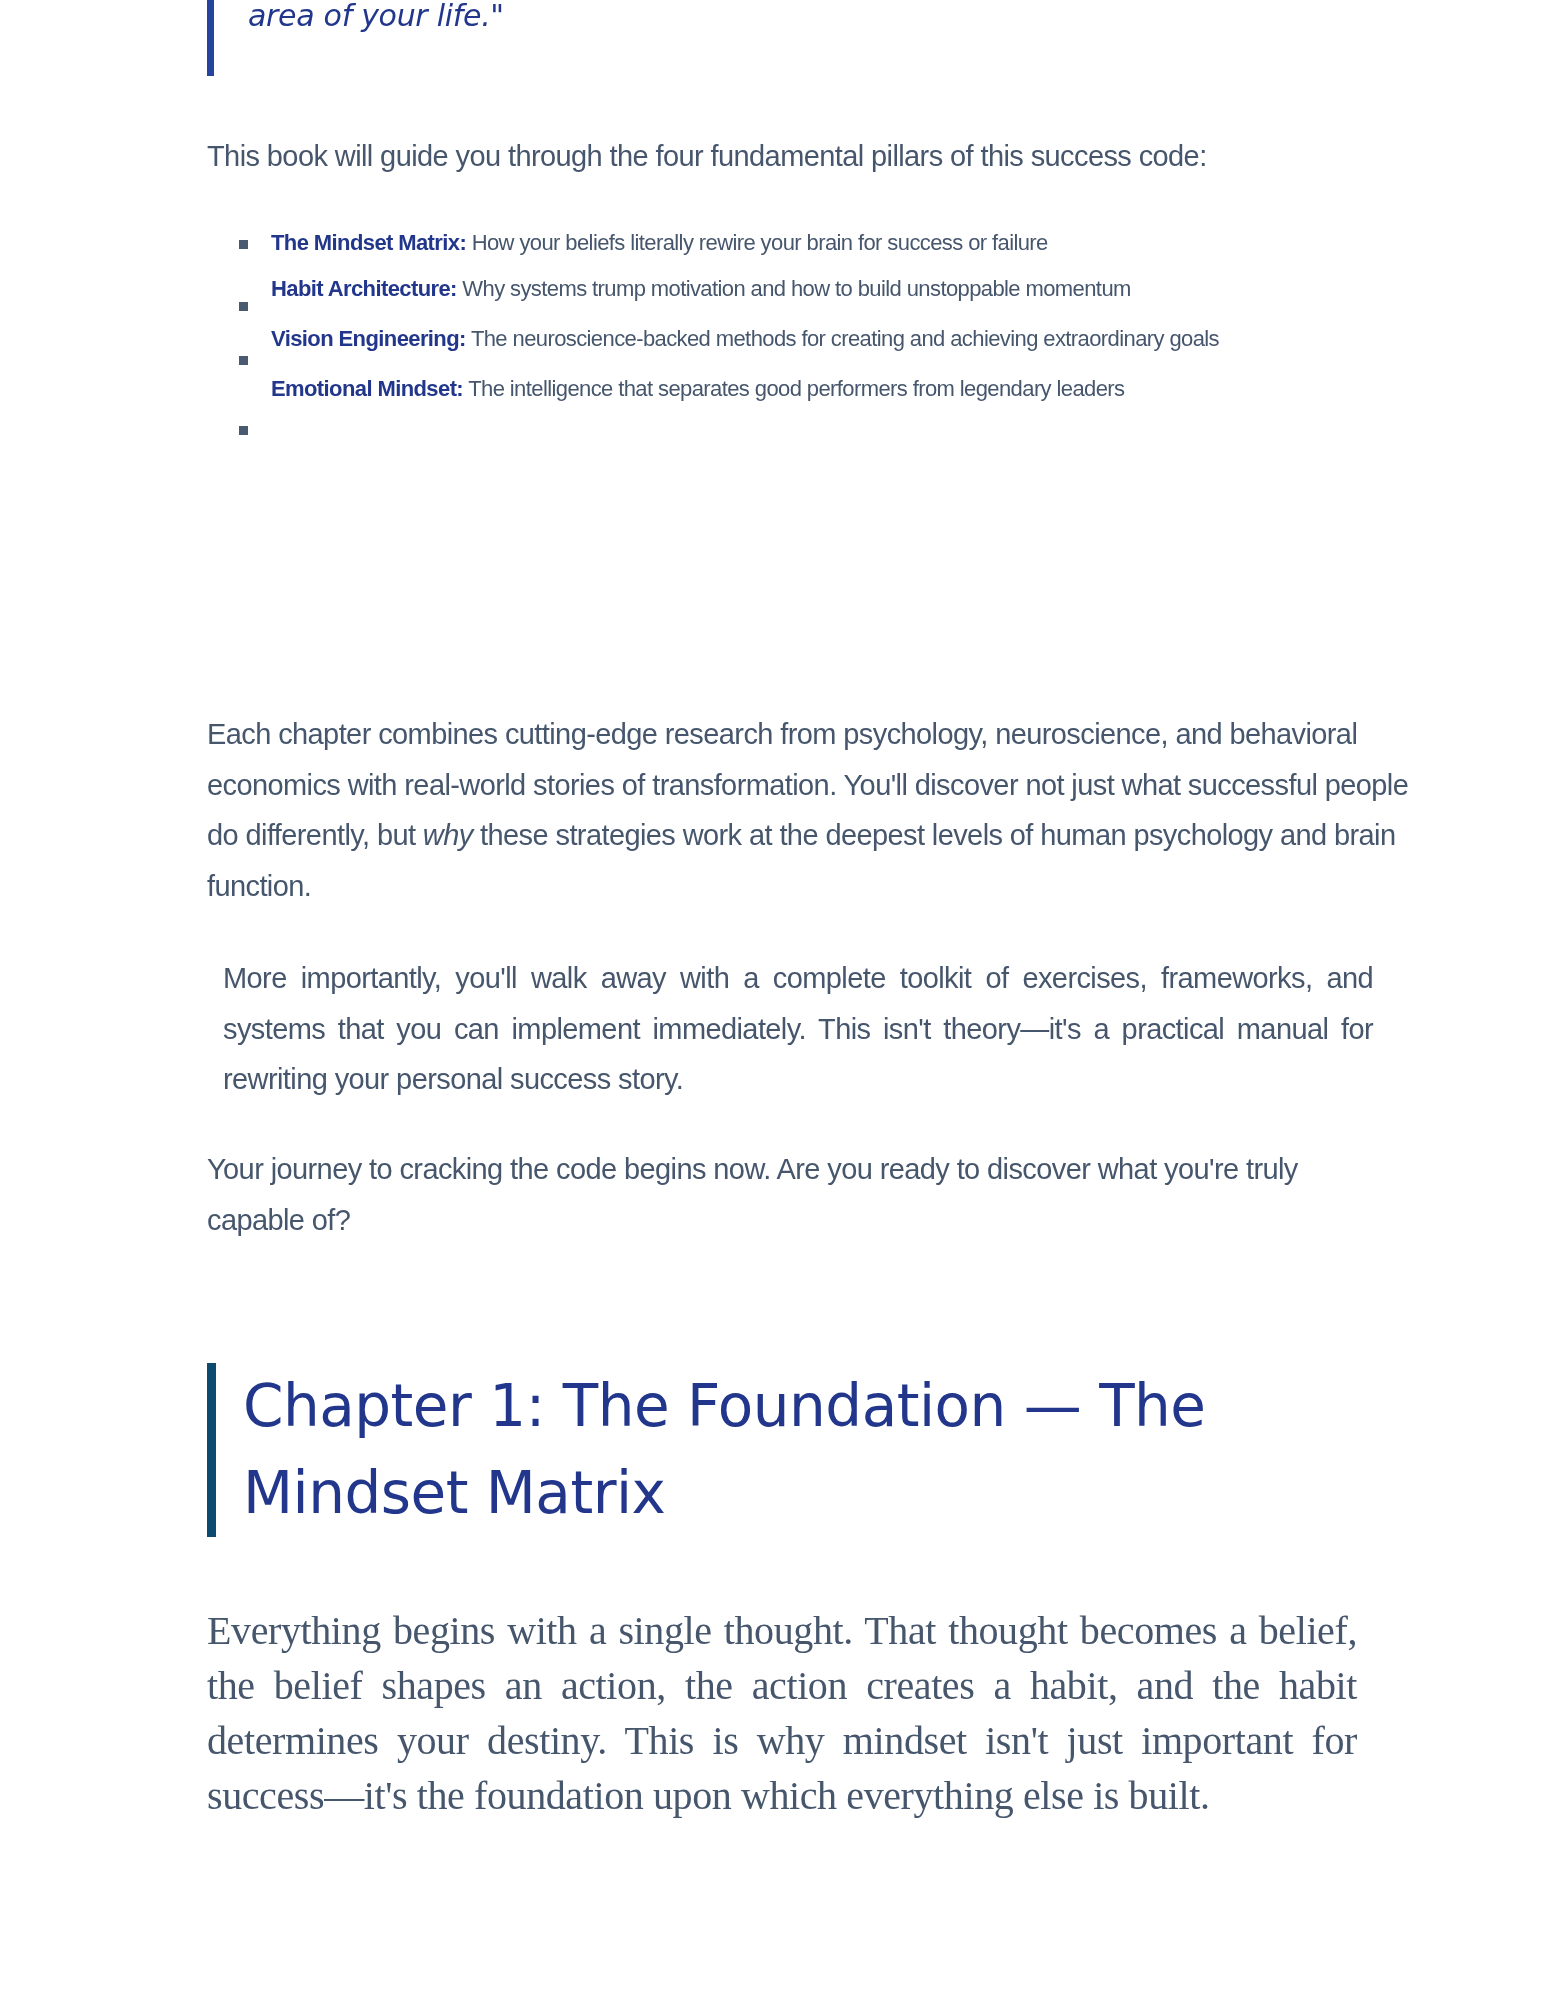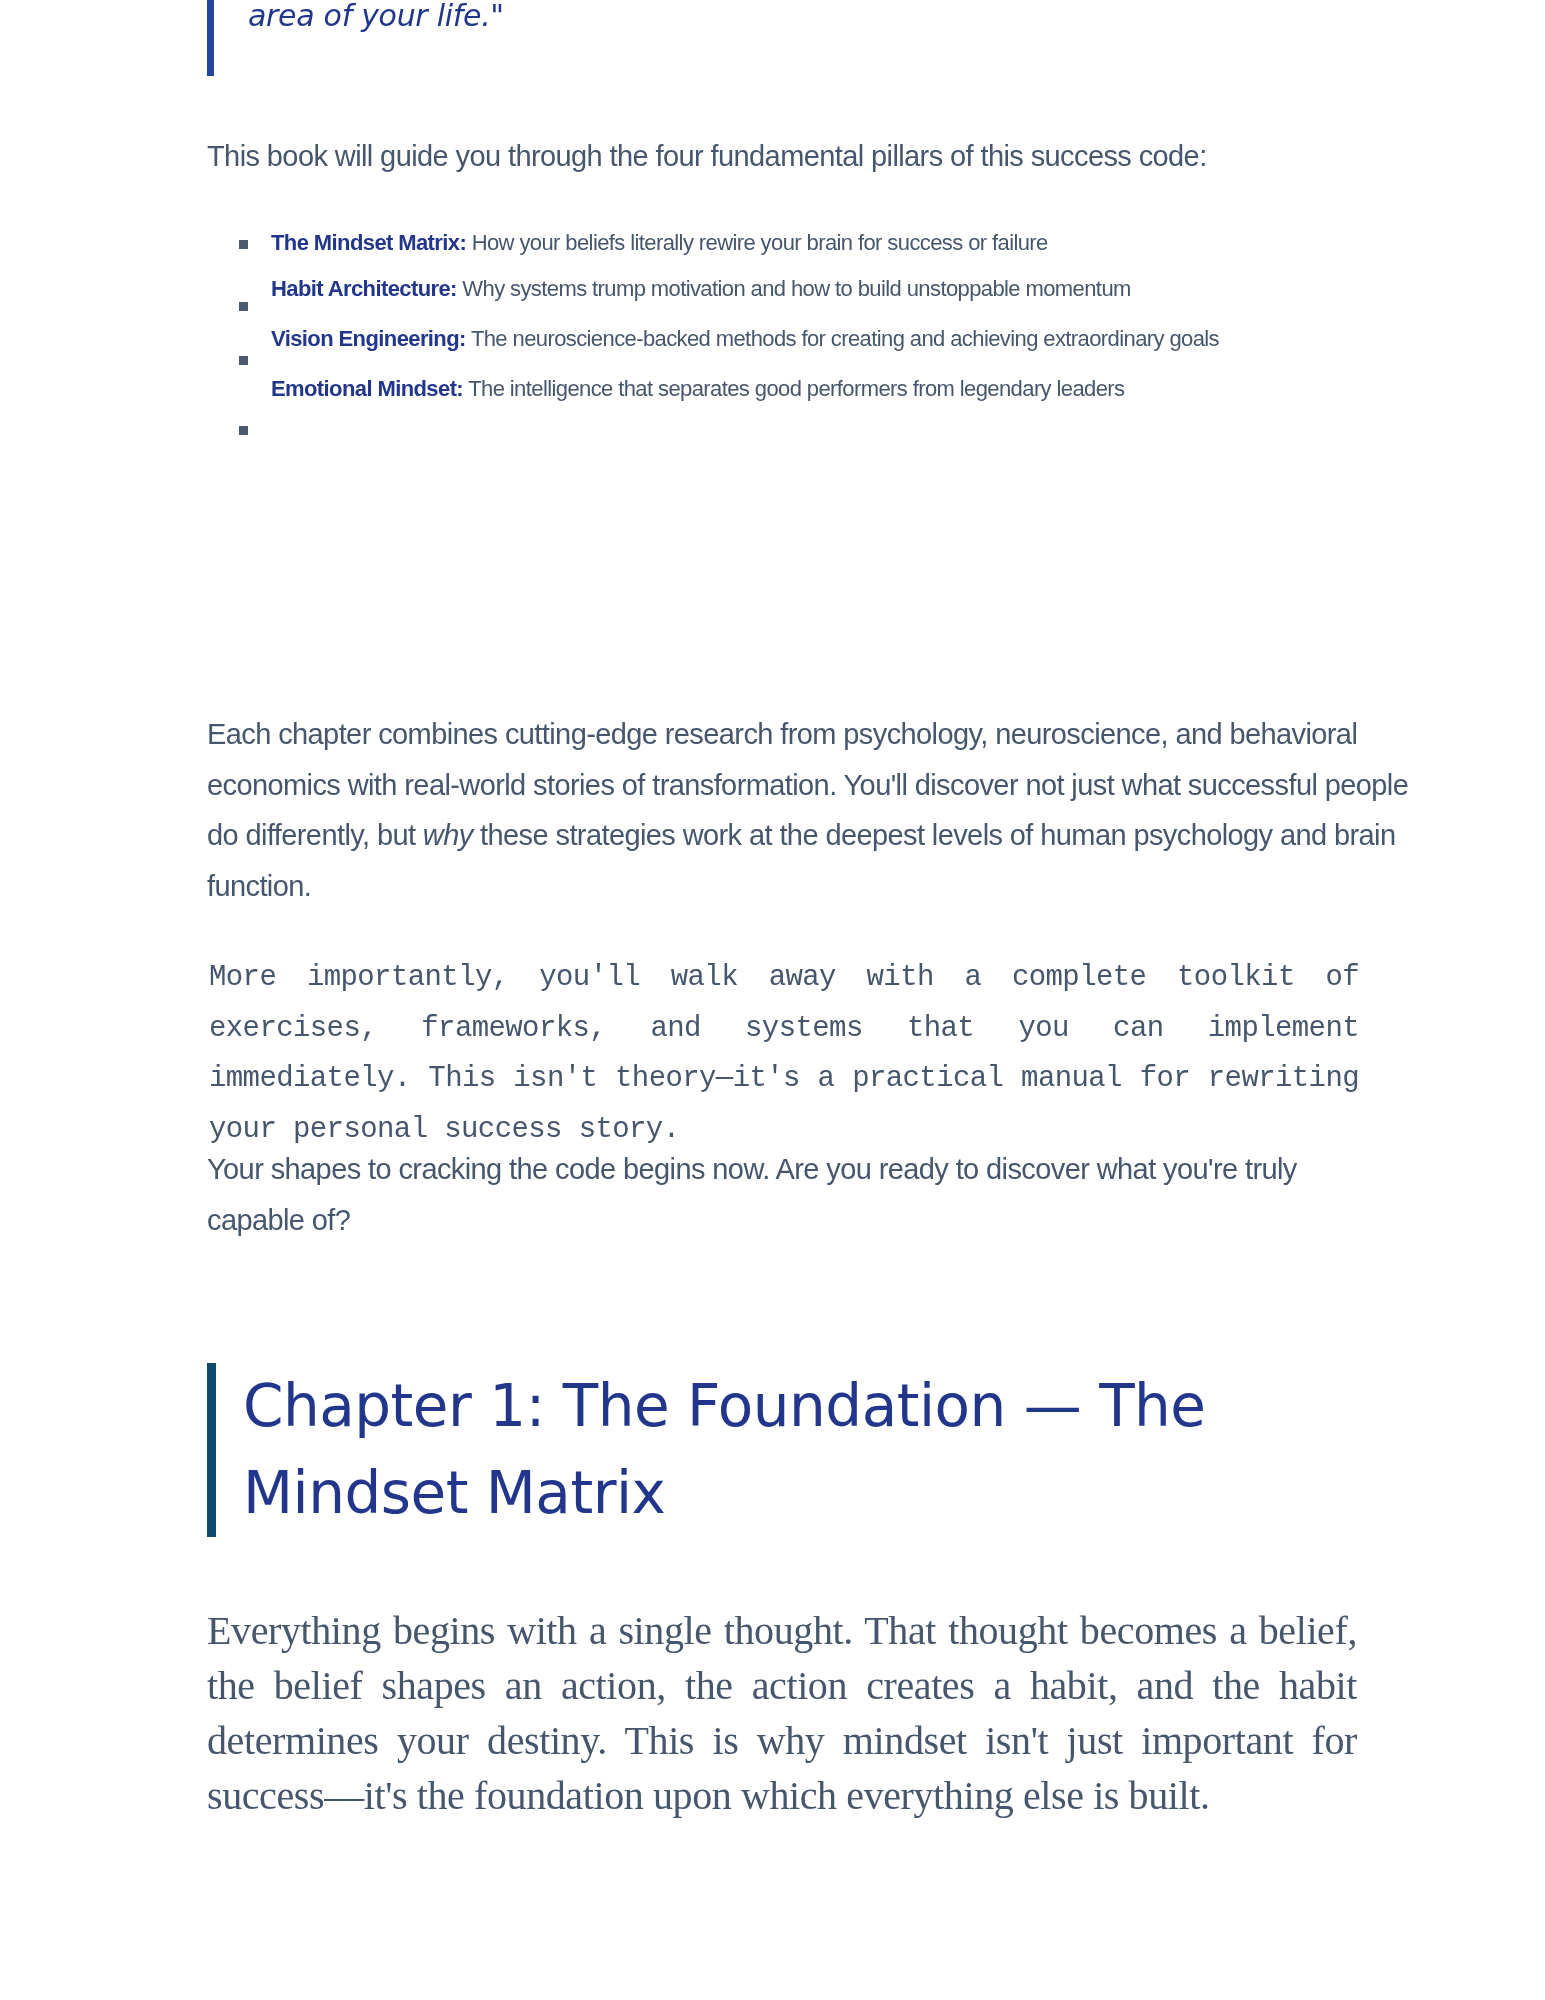--- a/index.html
+++ b/index.html
@@ -73,21 +73,21 @@
       width: 9px;
       height: 9px;
       background: #4a5a70;
       display: block;
     }
     ul.pillars li .term {
       font-weight: bold;
       color: #22378c;
     }
     .p-each { position: absolute; top: 709px; left: 0; width: 1210px; }
-    .p-more { position: absolute; top: 953px; left: 2px; width: 1150px; text-align: justify; text-align-last: left; font-family: Liberation Mono, monospace; }
+    .p-more { position: absolute; top: 953px; left: 16px; width: 1150px; text-align: justify; text-align-last: left; }
     .p-journey { position: absolute; top: 1144px; left: 0; width: 1150px; }
     .chapter {
       position: absolute;
       top: 1363px;
       left: 0;
       border-left: 9px solid #0c4a6e;
       padding-left: 27px;
       width: 1000px;
     }
     .chapter h2 {
@@ -140,21 +140,21 @@
     <li>
       <span class="bullet" style="top:62px;"></span>
       <span class="term">Emotional Mindset:</span><span> The intelligence that separates good performers from legendary leaders</span>
     </li>
   </ul>
 
   <p class="p-each"><span>Each chapter combines cutting-edge research from psychology, neuroscience, and behavioral economics with real-world stories of transformation. You'll discover not just what successful people do differently, but </span><em>why</em><span> these strategies work at the deepest levels of human psychology and brain function.</span></p>
 
   <p class="p-more">More importantly, you'll walk away with a complete toolkit of exercises, frameworks, and systems that you can implement immediately. This isn't theory—it's a practical manual for rewriting your personal success story.</p>
 
-  <p class="p-journey">Your shapes to cracking the code begins now. Are you ready to discover what you're truly capable of?</p>
+  <p class="p-journey">Your journey to cracking the code begins now. Are you ready to discover what you're truly capable of?</p>
 
   <div class="chapter">
     <h2>Chapter 1: The Foundation — The Mindset Matrix</h2>
   </div>
 
   <p class="p-every">Everything begins with a single thought. That thought becomes a belief, the belief shapes an action, the action creates a habit, and the habit determines your destiny. This is why mindset isn't just important for success—it's the foundation upon which everything else is built.</p>
 
 </div>
 
 </body></html>

